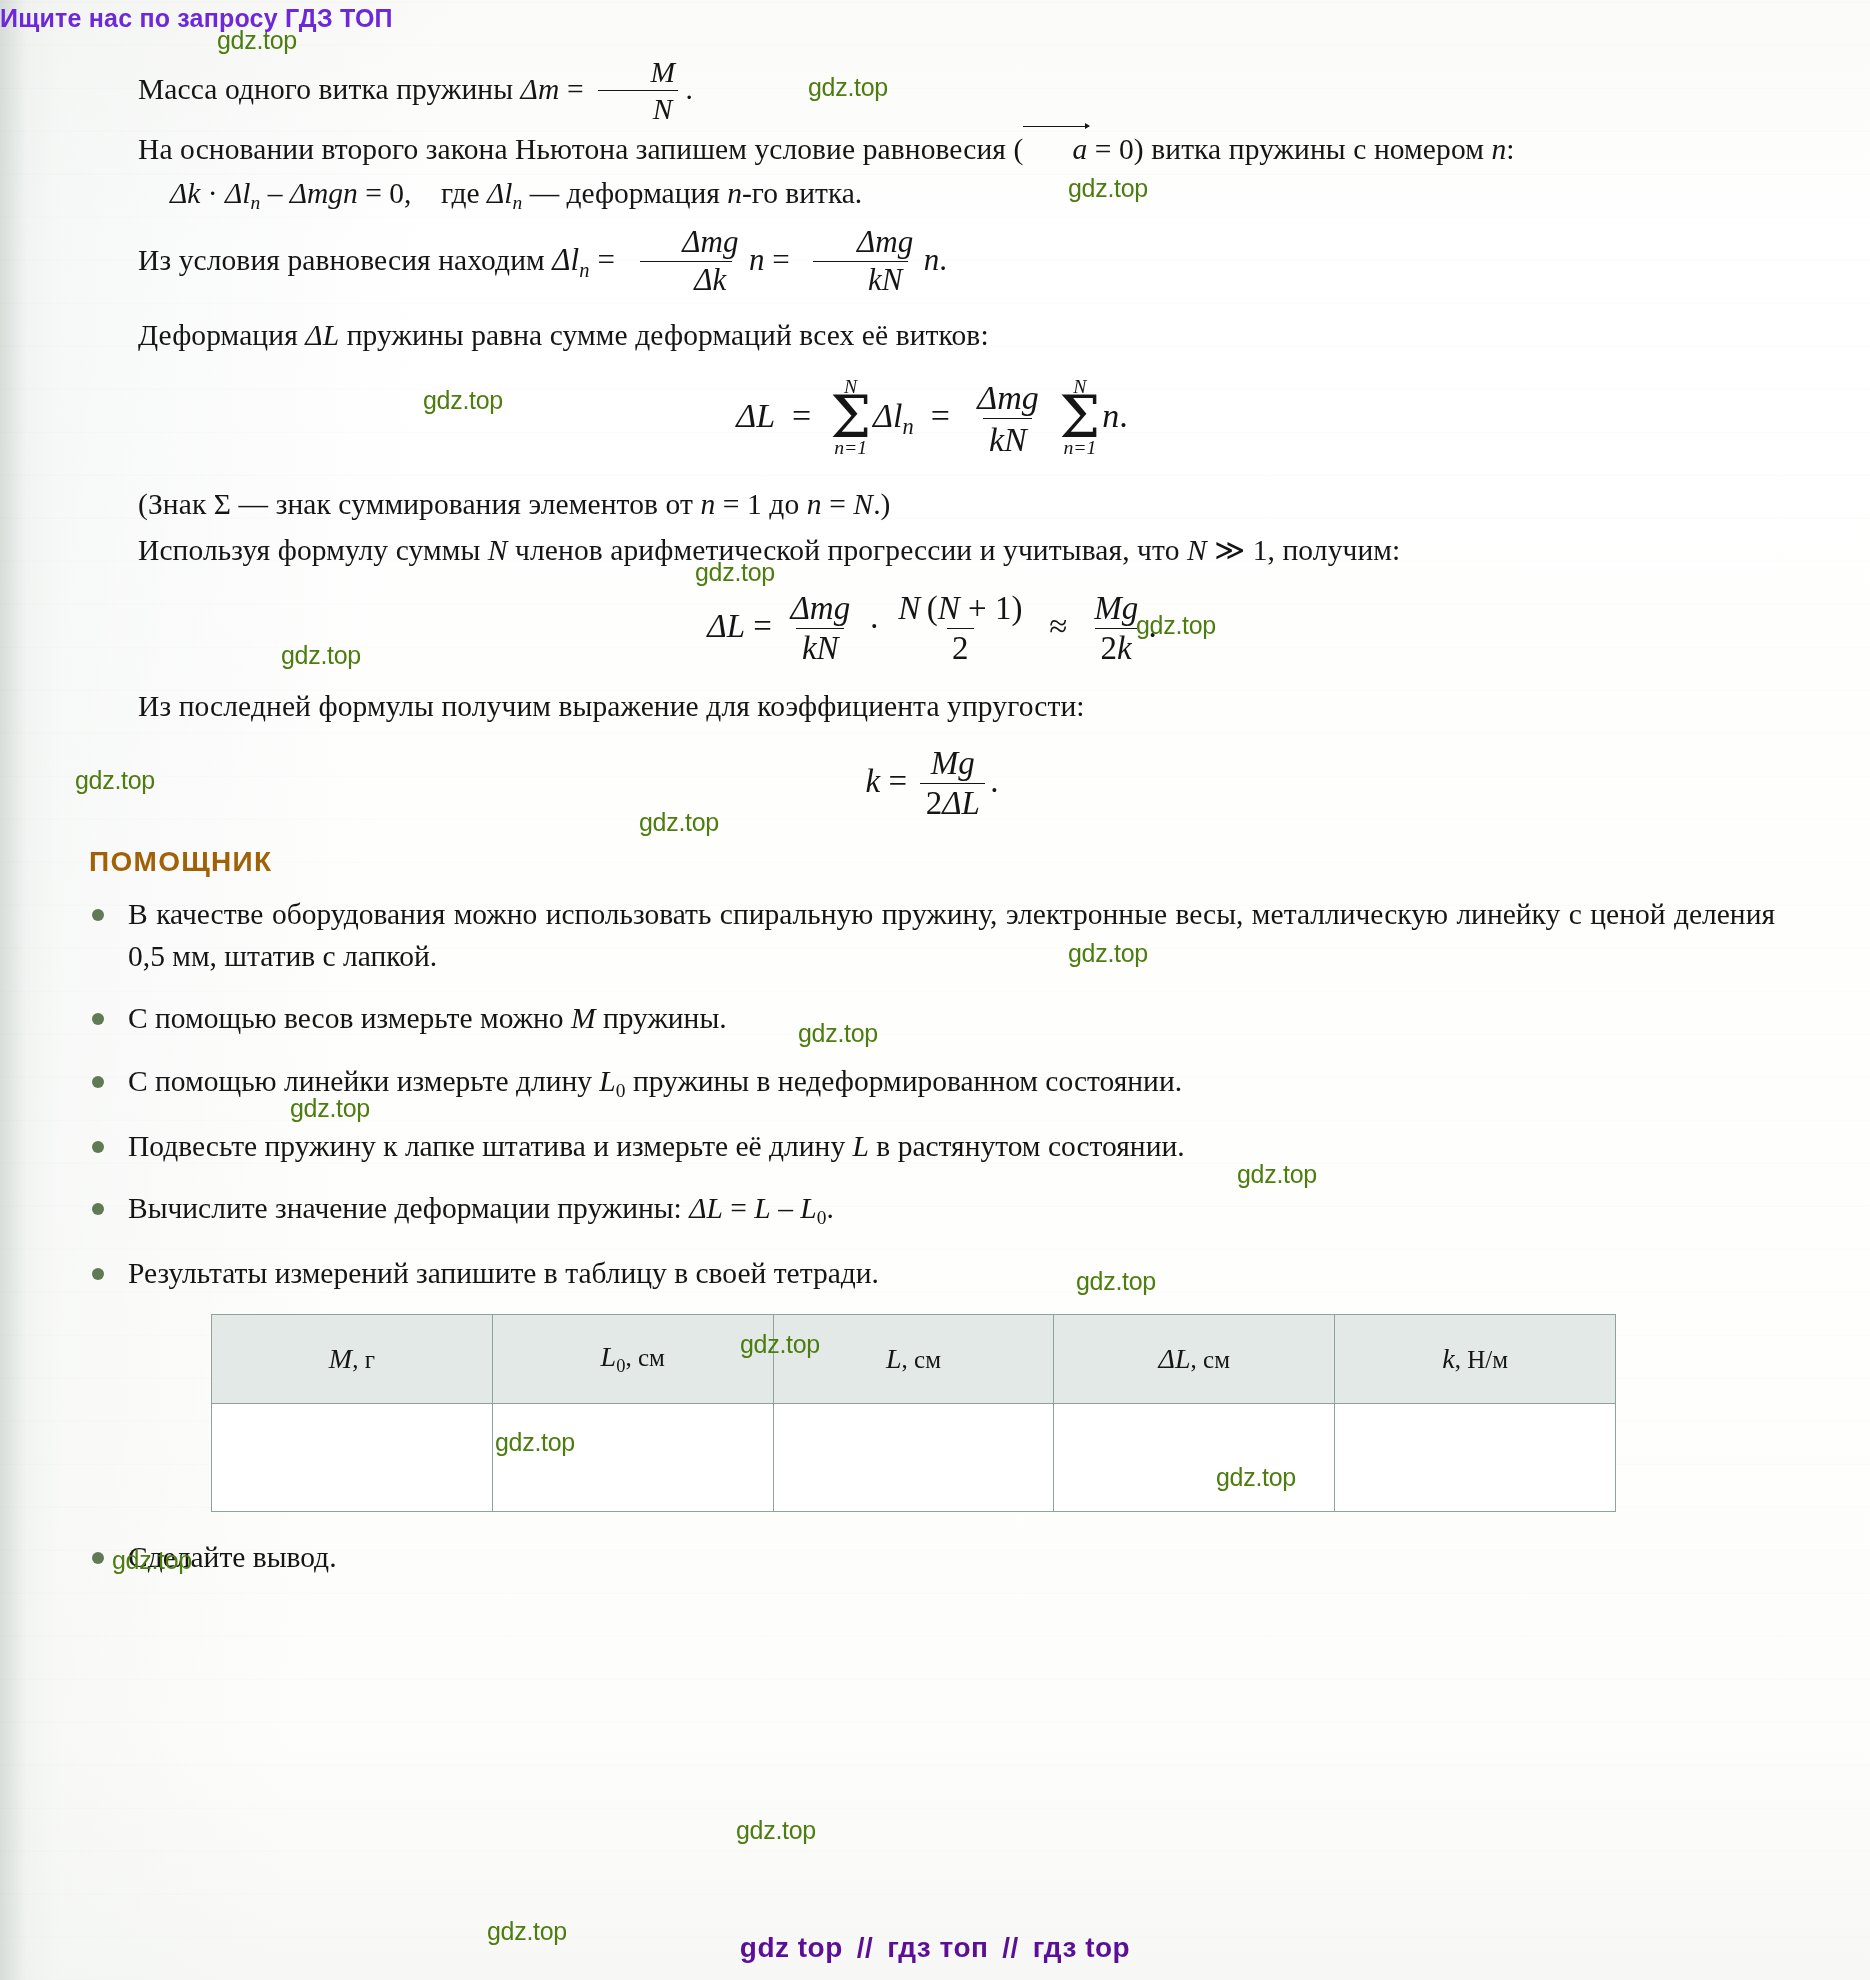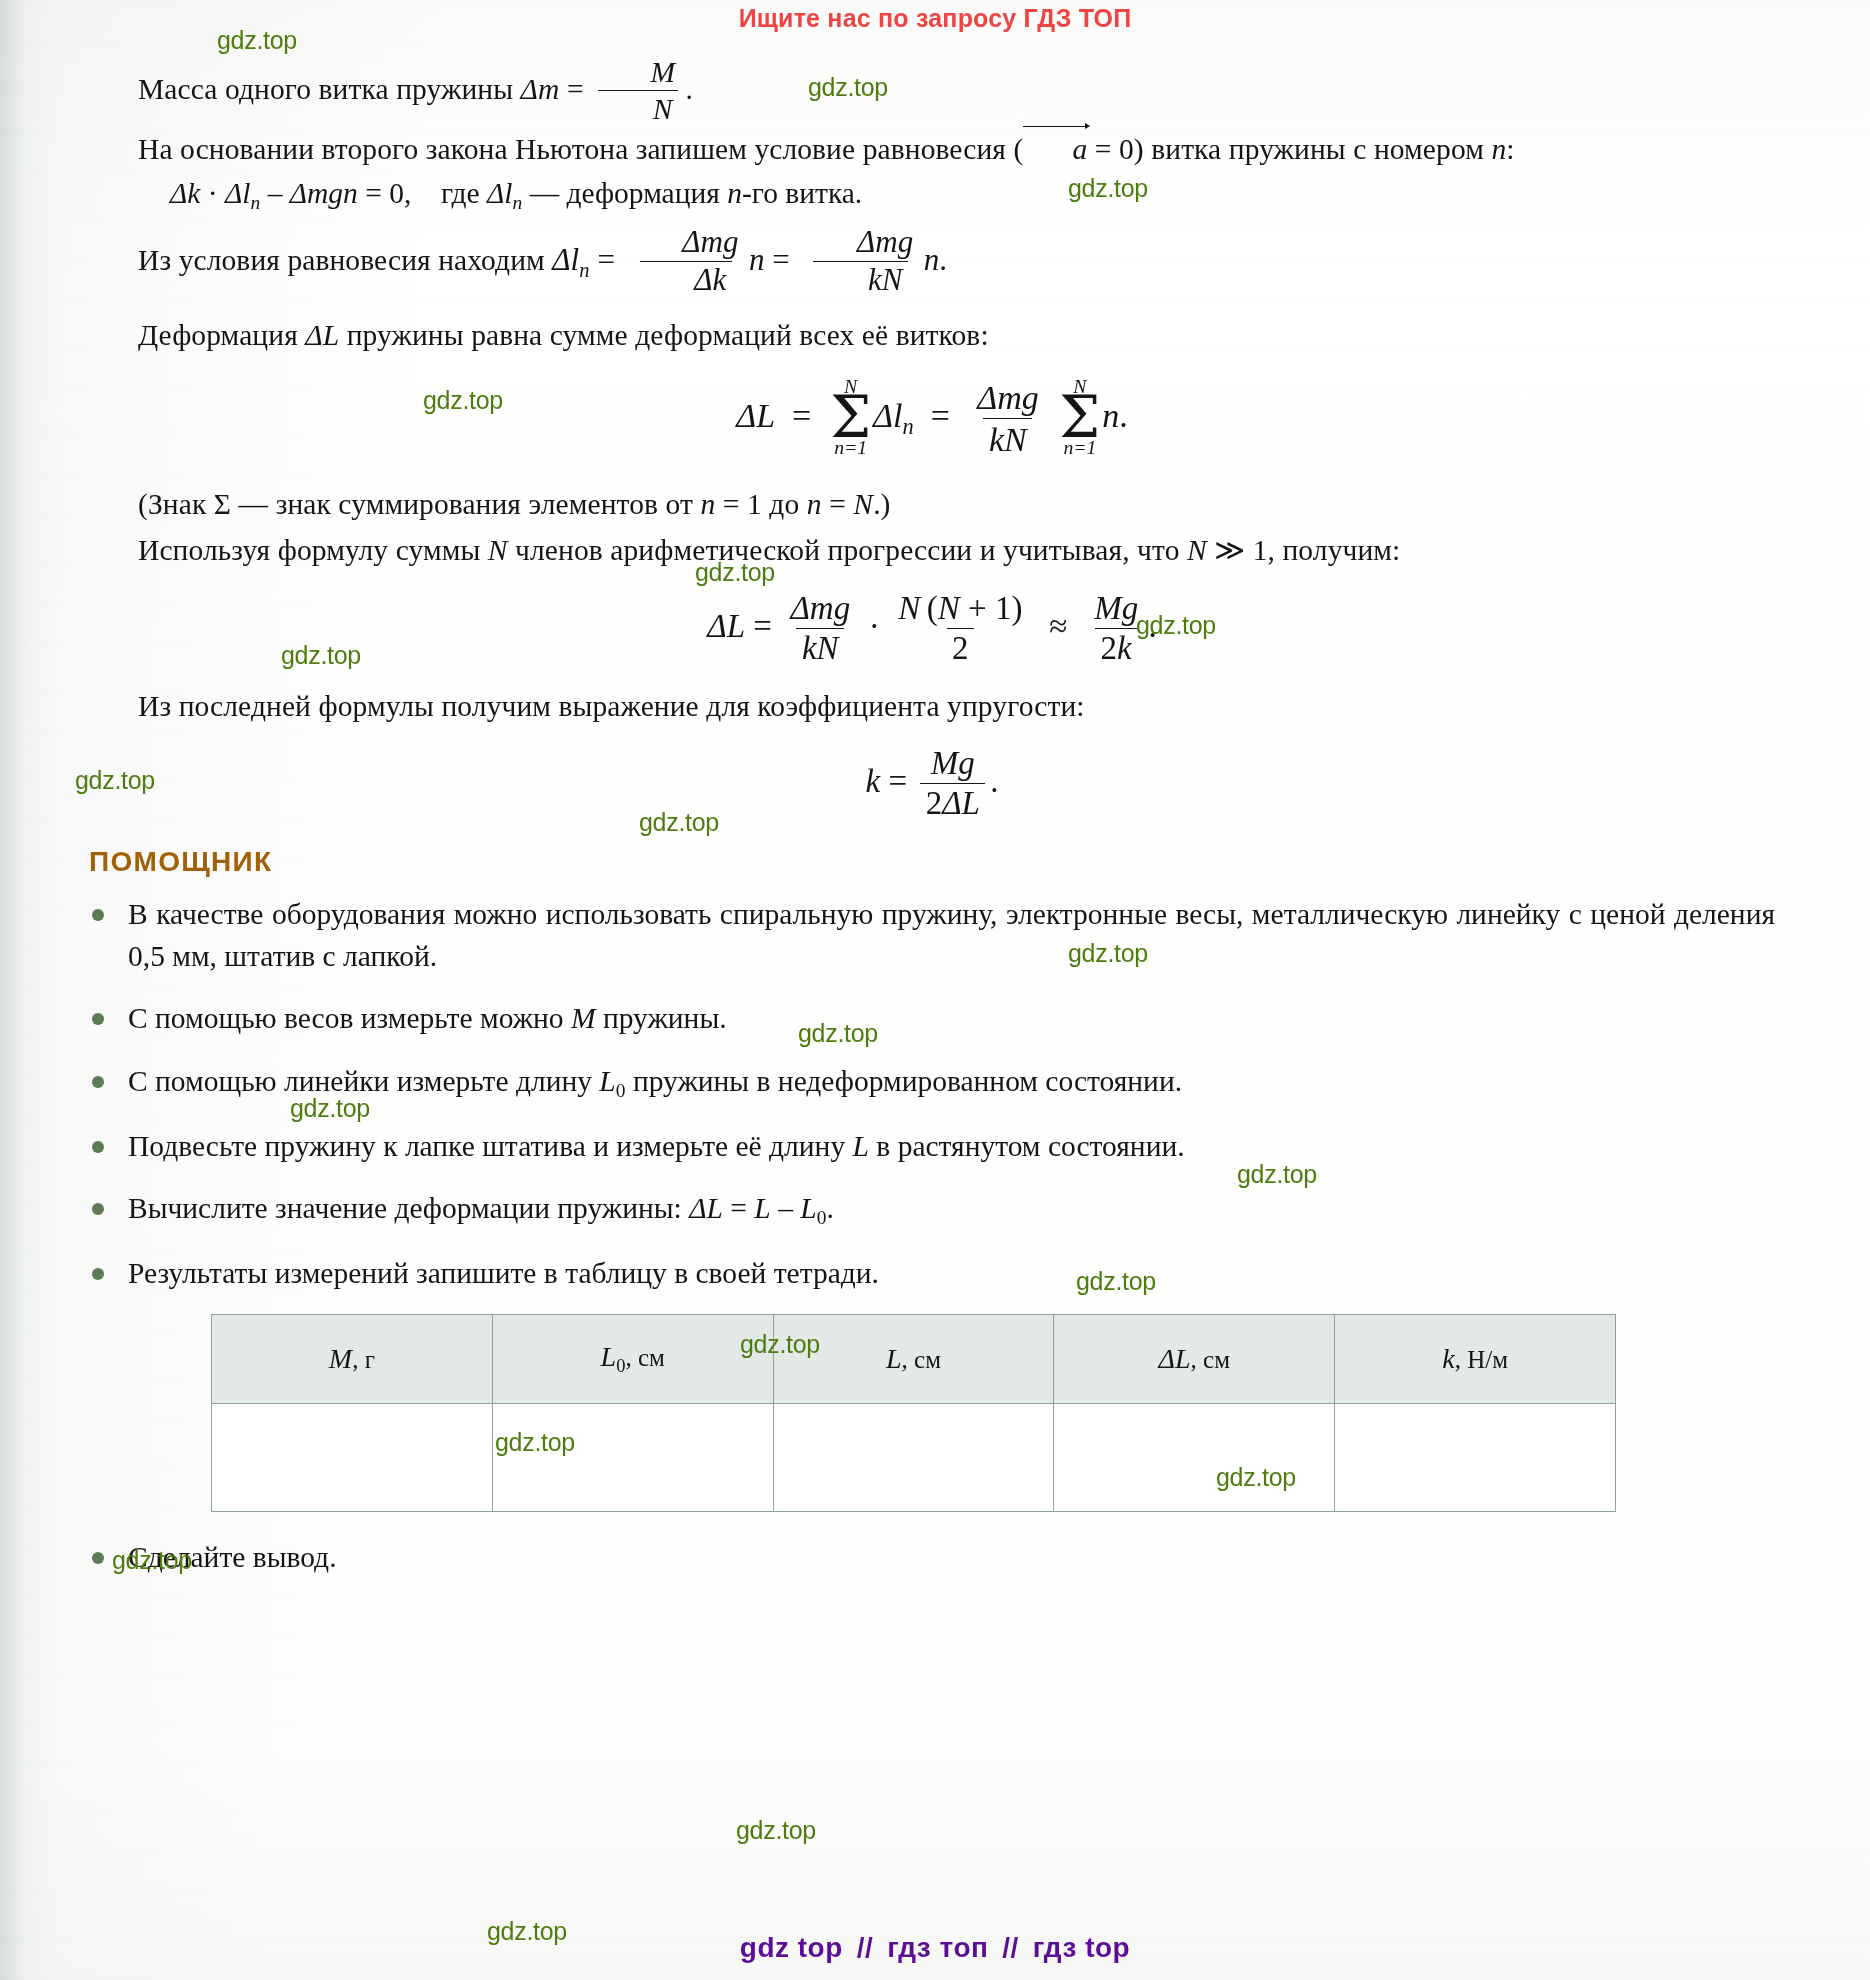--- a/index.html
+++ b/index.html
@@ -40,25 +40,24 @@
     background:
       repeating-linear-gradient(0deg, rgba(90,110,100,.35) 0px, rgba(90,110,100,.35) 0.9px, rgba(255,255,255,0) 1.9px, rgba(255,255,255,0) 43px);
   }
 
   
   .top-banner {
     position: absolute;
     top: 3.7px;
     left: 0;
     width: 100%;
-    text-align: center;
     font-family: "Liberation Sans", "DejaVu Sans", sans-serif;
     font-size: 25px;
     font-weight: 700;
-    color: #ef4444;
+    color: #6d28d9;
     letter-spacing: 0.2px;
   }
 
   
   .footer {
     position: absolute;
     bottom: 17px;
     left: 0;
     width: 100%;
     text-align: center;

